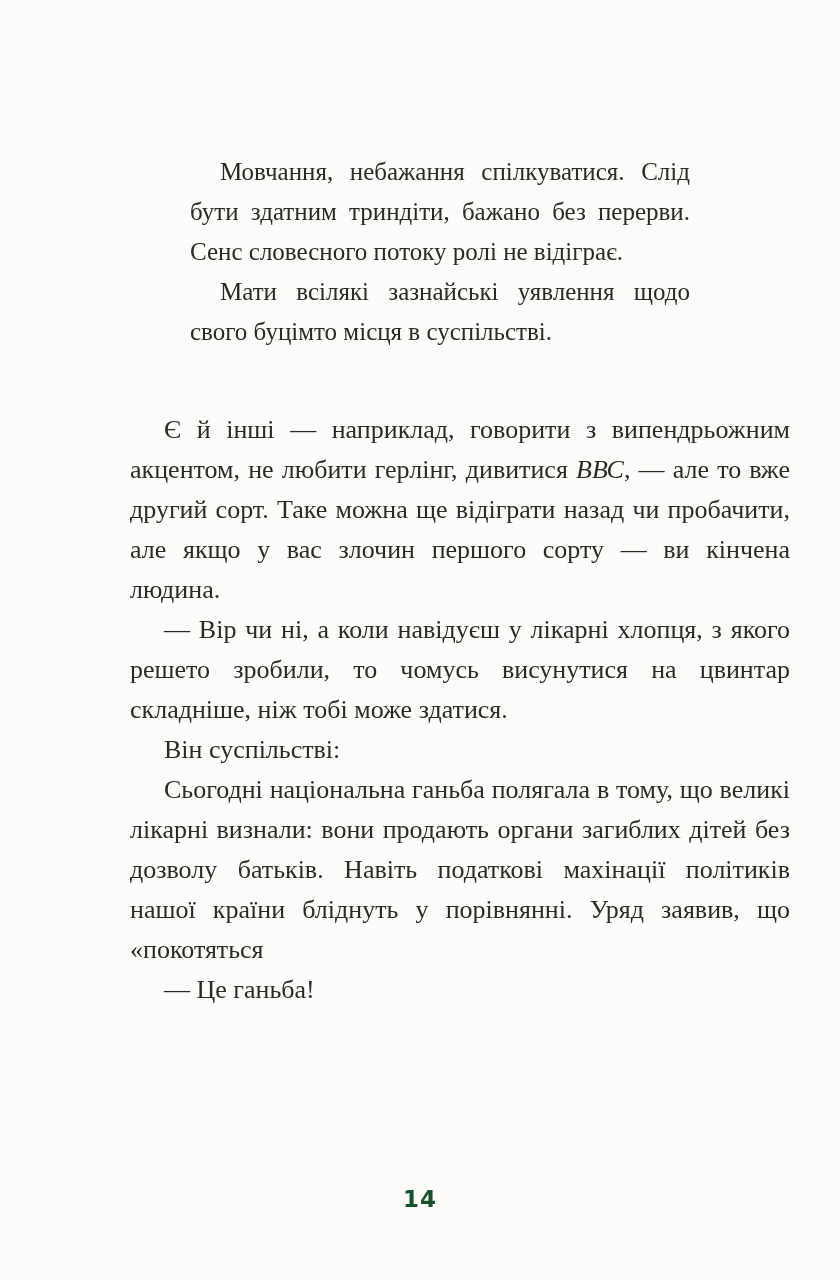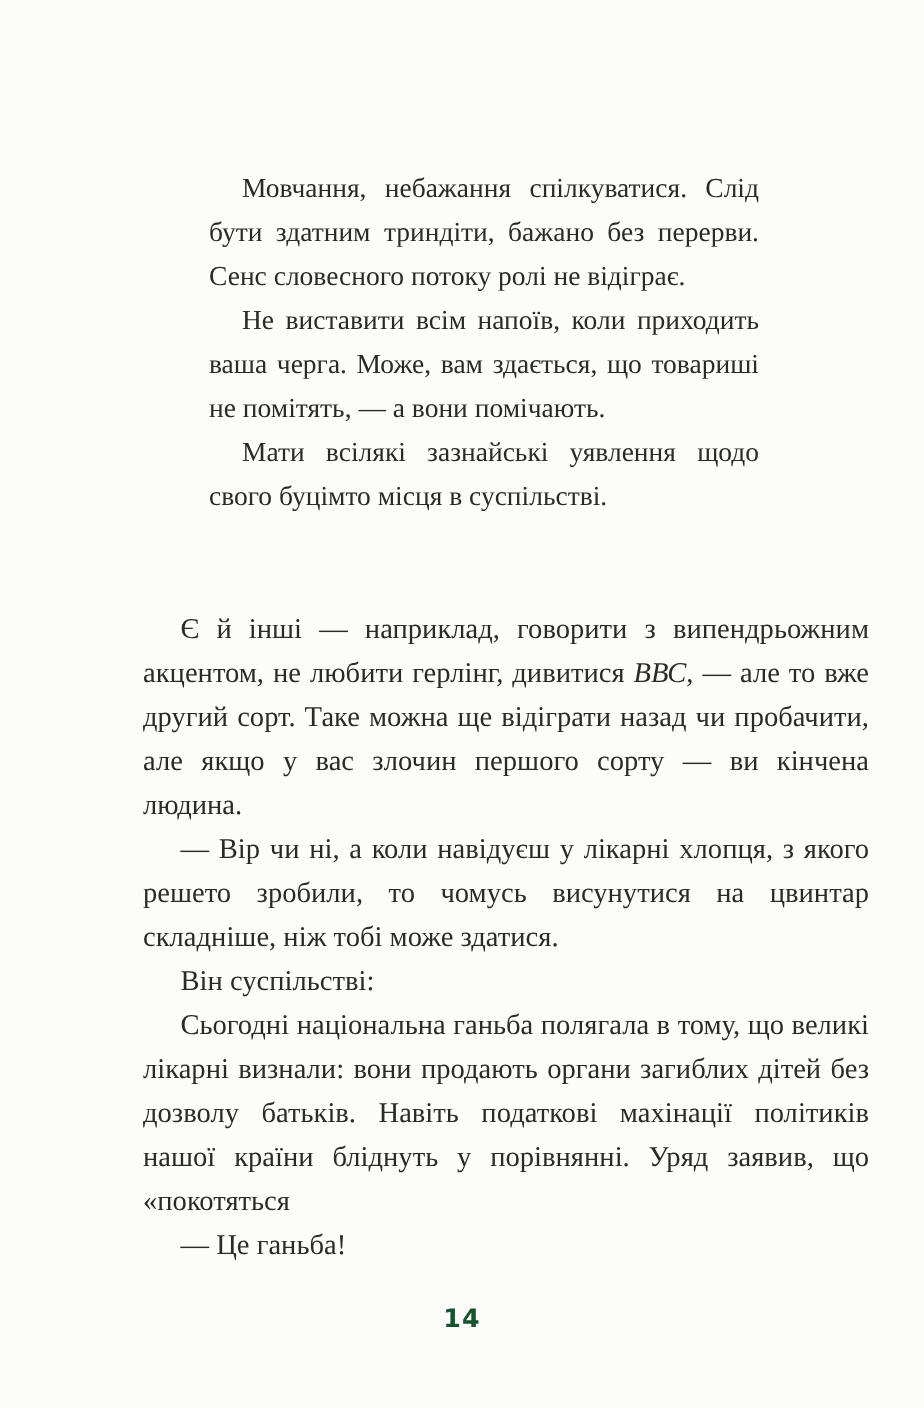--- a/index.html
+++ b/index.html
@@ -31,21 +31,21 @@
     font-size: 25px;
     line-height: 40px;
     text-align: justify;
   }
   .quote-block p {
     margin: 0;
     text-indent: 30px;
   }
   
   .body-block {
-    margin-top: 80px;
+    margin-top: 58px;
     font-size: 26px;
     line-height: 40px;
     text-align: justify;
   }
   .body-block p {
     margin: 0;
     text-indent: 34px;
   }
   .italic {
     font-style: italic;
@@ -63,21 +63,20 @@
     color: #14532d;
   }
 </style>
 </head>
 <body>
 
 <div class="page">
 
   <div class="quote-block">
     <p>Мовчання, небажання спілкуватися. Слід бути здатним триндіти, бажано без перерви. Сенс словесного потоку ролі не відіграє.</p>
-    <p>Не виставити всім напоїв, коли приходить ваша черга. Може, вам здається, що товариші не помітять, — а вони помічають.</p>
     <p>Мати всілякі зазнайські уявлення щодо свого буцімто місця в суспільстві.</p>
   </div>
 
   <div class="body-block">
     <p><span>Є й інші — наприклад, говорити з випендрьожним акцентом, не любити герлінг, дивитися </span><span class="italic">ВВС</span><span>, — але то вже другий сорт. Таке можна ще відіграти назад чи пробачити, але якщо у вас злочин першого сорту — ви кінчена людина.</span></p>
     <p>— Вір чи ні, а коли навідуєш у лікарні хлопця, з якого решето зробили, то чомусь висунутися на цвинтар складніше, ніж тобі може здатися.</p>
     <p>Він суспільстві:</p>
     <p>Сьогодні національна ганьба полягала в тому, що великі лікарні визнали: вони продають органи загиблих дітей без дозволу батьків. Навіть податкові махінації політиків нашої країни бліднуть у порівнянні. Уряд заявив, що «покотяться</p>
     <p>— Це ганьба!</p>
   </div>

